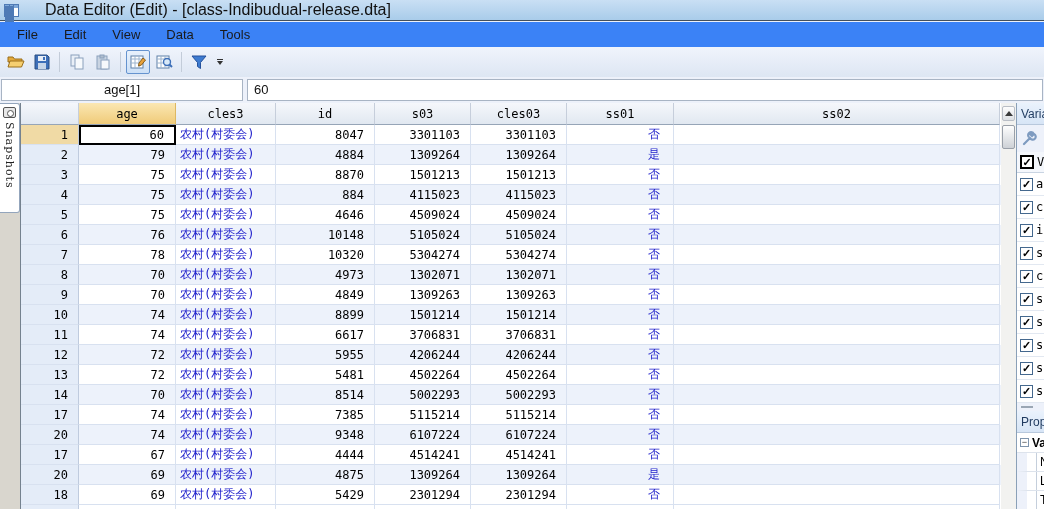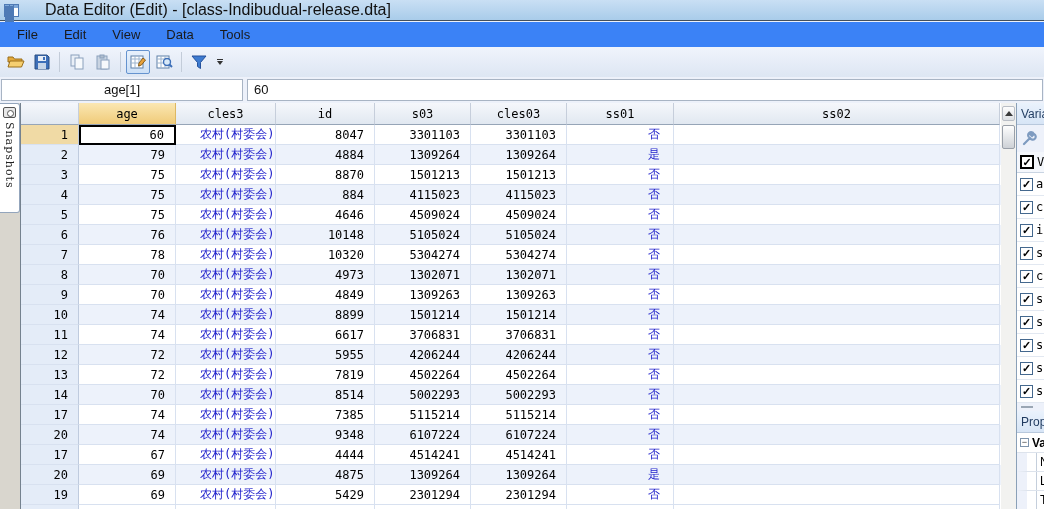--- a/index.html
+++ b/index.html
@@ -63,21 +63,21 @@
     background:linear-gradient(#F5F7FB,#E1E8F1); border-right:1px solid #C6CEDB; border-bottom:1px solid #96A5B7; }
   .hcell.sel { background:linear-gradient(#FAE7B3,#F0CB79); border-right:1px solid #DDB863; }
   .grow { display:flex; height:20px; background:#FFF; }
   .grow.even { background:#EDF2FB; }
   .gcell { height:20px; font-family:"DejaVu Sans Mono", monospace; font-size:12px; color:#000;
     display:flex; align-items:center; border-right:1px solid #D8E1F0; border-bottom:1px solid #D8E1F0;
     overflow:hidden; white-space:nowrap; }
   .rownum { background:#E4ECF8; border-right:1px solid #BFCBDE; justify-content:flex-end; padding-right:10px; color:#000; }
   .rownum.selrow { background:#F0DAA5; }
   .num { justify-content:flex-end; padding-right:10px; }
-  .lbl-left { justify-content:flex-start; padding-left:24px; color:#2222CC; }
+  .lbl-left { justify-content:flex-start; padding-left:4px; color:#2222CC; }
   .lbl-right { justify-content:flex-end; padding-right:13px; color:#2222CC; }
   .gcell.selected { background:#FFF; border:2px solid #000; color:#000; }
 
   
   .w-rn { width:58px; flex:none; } .w-age { width:97px; flex:none; } .w-cles3 { width:100px; flex:none; }
   .w-id { width:99px; flex:none; } .w-s03 { width:96px; flex:none; } .w-cles03 { width:96px; flex:none; }
   .w-ss01 { width:107px; flex:none; } .w-ss02 { width:326px; flex:none; }
 
   
   .vscroll { position:absolute; left:1001px; top:0; width:15px; height:406px; background:#F2F2F0; }
@@ -348,21 +348,21 @@
           <div class="gcell w-id num">5955</div>
           <div class="gcell w-s03 num">4206244</div>
           <div class="gcell w-cles03 num">4206244</div>
           <div class="gcell w-ss01 lbl-right">否</div>
           <div class="gcell w-ss02 num"></div>
         </div>
         <div class="grow">
           <div class="gcell rownum w-rn">13</div>
           <div class="gcell w-age num">72</div>
           <div class="gcell w-cles3 lbl-left">农村(村委会)</div>
-          <div class="gcell w-id num">7819</div>
+          <div class="gcell w-id num">5481</div>
           <div class="gcell w-s03 num">4502264</div>
           <div class="gcell w-cles03 num">4502264</div>
           <div class="gcell w-ss01 lbl-right">否</div>
           <div class="gcell w-ss02 num"></div>
         </div>
         <div class="grow even">
           <div class="gcell rownum w-rn">14</div>
           <div class="gcell w-age num">70</div>
           <div class="gcell w-cles3 lbl-left">农村(村委会)</div>
           <div class="gcell w-id num">8514</div>
@@ -405,21 +405,21 @@
           <div class="gcell rownum w-rn">20</div>
           <div class="gcell w-age num">69</div>
           <div class="gcell w-cles3 lbl-left">农村(村委会)</div>
           <div class="gcell w-id num">4875</div>
           <div class="gcell w-s03 num">1309264</div>
           <div class="gcell w-cles03 num">1309264</div>
           <div class="gcell w-ss01 lbl-right">是</div>
           <div class="gcell w-ss02 num"></div>
         </div>
         <div class="grow">
-          <div class="gcell rownum w-rn">19</div>
+          <div class="gcell rownum w-rn">18</div>
           <div class="gcell w-age num">69</div>
           <div class="gcell w-cles3 lbl-left">农村(村委会)</div>
           <div class="gcell w-id num">5429</div>
           <div class="gcell w-s03 num">2301294</div>
           <div class="gcell w-cles03 num">2301294</div>
           <div class="gcell w-ss01 lbl-right">否</div>
           <div class="gcell w-ss02 num"></div>
         </div>
         <div class="grow">
           <div class="gcell rownum w-rn"></div>

